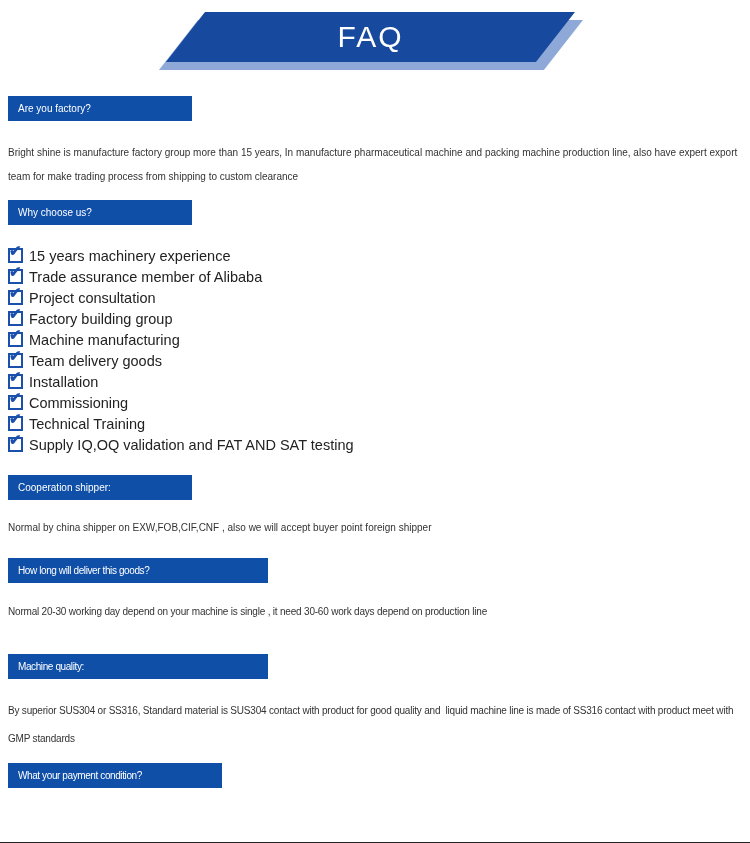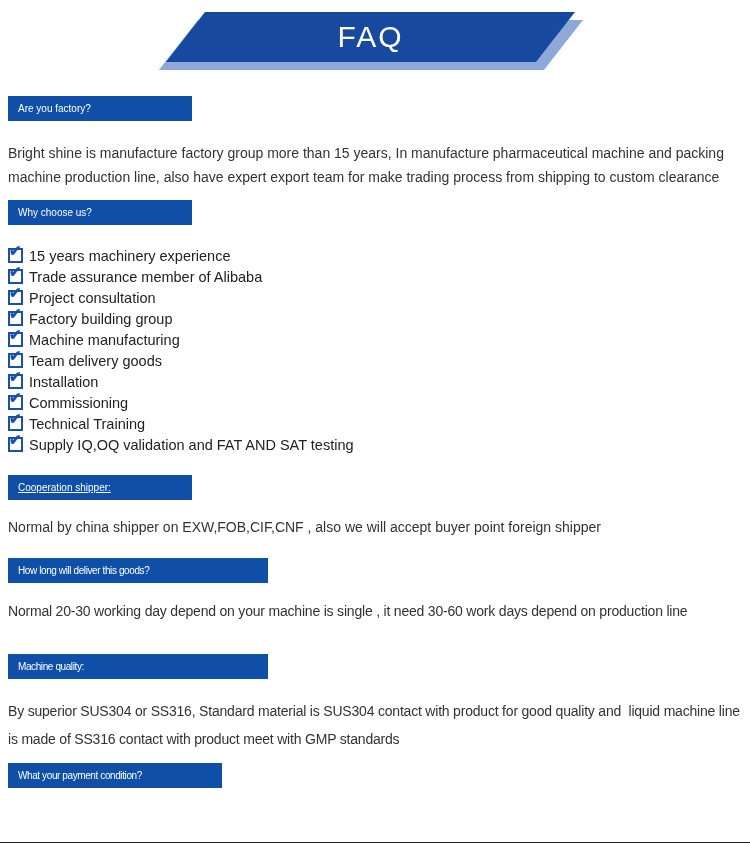--- a/index.html
+++ b/index.html
@@ -37,28 +37,28 @@
     padding:0 10px;
     background:var(--bar-blue,#0f4fa8);
     color:#ffffff;font-size:10px;
     white-space:nowrap;overflow:hidden;
   }
   .section:nth-child(-n+3) .bar{width:184px;}
   .section:nth-child(n+4) .bar{width:260px;letter-spacing:-0.4px;}
   .section:nth-child(6) .bar{width:214px;}
   .section:nth-child(1) .bar{margin-top:18px;}
   .section:nth-child(2) .bar{margin-top:11px;}
-  .section:nth-child(3) .bar{margin-top:20px;text-decoration:underline;}
+  .section:nth-child(3) .bar{margin-top:20px;}
   .section:nth-child(4) .bar{margin-top:22px;}
   .section:nth-child(5) .bar{margin-top:34px;}
   .section:nth-child(6) .bar{margin-top:10px;}
   .body{
     margin:19px 8px 0 8px;
     max-width:734px;
-    font-size:14px;color:var(--body-text,#333333);
+    font-size:10px;color:var(--body-text,#333333);
     white-space:pre-wrap;
   }
   .section:nth-child(1) .body{line-height:24px;margin-top:20px;}
   .section:nth-child(3) .body{line-height:17px;}
   .section:nth-child(4) .body{margin-top:20px;line-height:17px;letter-spacing:-0.2px;}
   .section:nth-child(5) .body{margin-top:18px;line-height:28px;letter-spacing:-0.2px;}
   .section:nth-child(6) .body{margin-top:25px;line-height:17px;}
   
   .checklist{list-style:none;margin:20px 0 0 8px;padding:0;}
   .checklist li{

